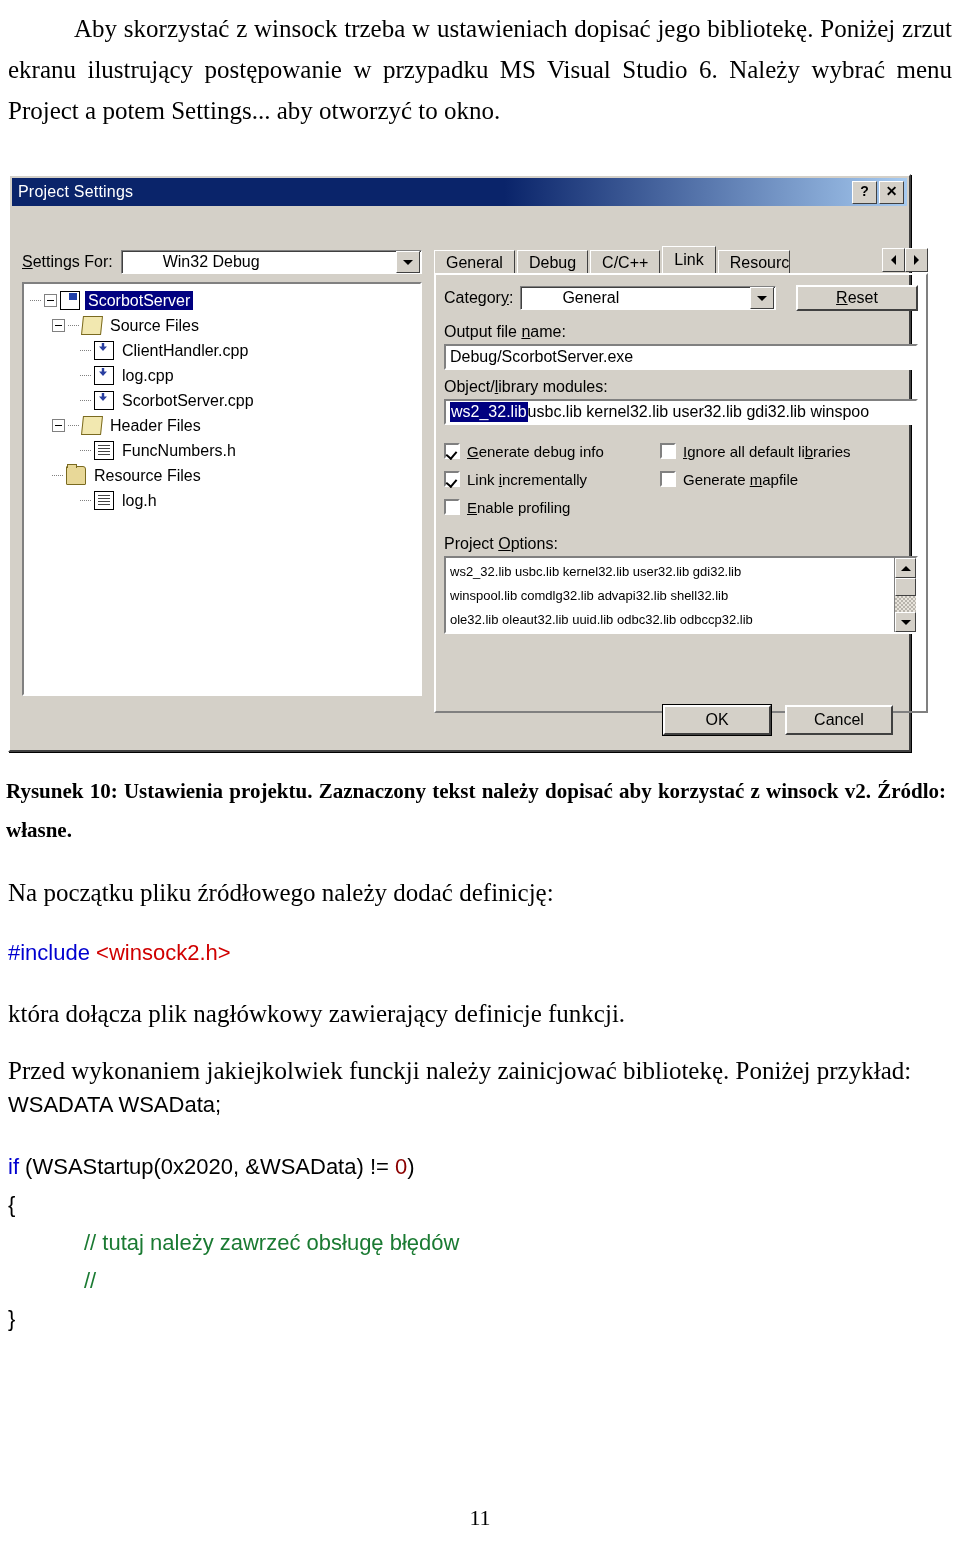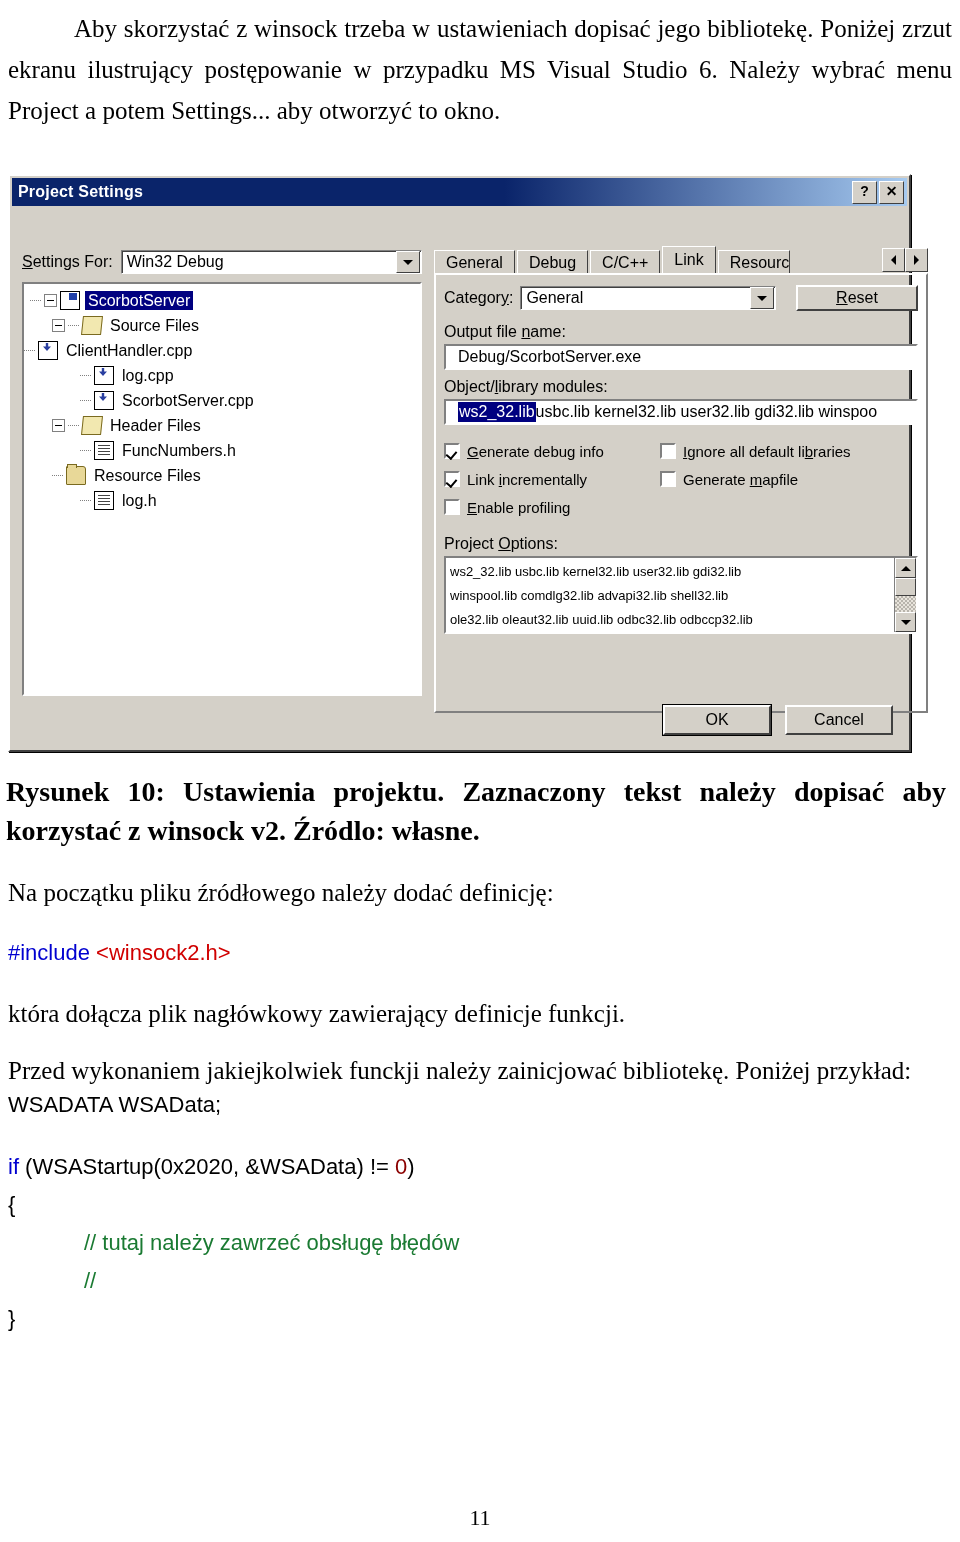--- a/index.html
+++ b/index.html
@@ -30,21 +30,21 @@
     width: 944px;
   }
 
   .caption {
     position: absolute;
     left: 6px;
     top: 772px;
     width: 940px;
     font-family: "Liberation Serif", serif;
     font-weight: bold;
-    font-size: 28px;
+    font-size: 21px;
     line-height: 39px;
     text-align: justify;
     color: #000;
   }
 
   .body-block {
     position: absolute;
     left: 8px;
     top: 872px;
     width: 944px;
@@ -105,21 +105,21 @@
     height: 28px;
     margin: 2px 2px 0 2px;
     background: linear-gradient(to right, #0a246a 0%, #0a246a 55%, #a6caf0 100%);
     display: flex;
     align-items: center;
     padding: 0 3px 0 6px;
   }
   .title-text {
     color: #fff;
     font-family: "Liberation Sans", sans-serif;
-    font-weight: bold;
+    font-weight: normal;
     font-size: 16px;
     flex: 1;
     letter-spacing: 0.2px;
   }
   .tbtn {
     width: 23px; height: 21px;
     background: #d4d0c8;
     border-top: 1px solid #ffffff;
     border-left: 1px solid #ffffff;
     border-right: 1px solid #404040;
@@ -169,20 +169,21 @@
     display: flex;
     align-items: center;
     box-sizing: border-box;
   }
   .combo-val {
     flex: 1;
     padding-left: 5px;
     font-size: 16px;
     white-space: nowrap;
     overflow: hidden;
+    margin-left: 36px;
   }
   .combo-btn {
     width: 22px;
     height: 20px;
     margin: 1px;
     background: #d4d0c8;
     border-top: 1px solid #ffffff;
     border-left: 1px solid #ffffff;
     border-right: 1px solid #404040;
     border-bottom: 1px solid #404040;
@@ -412,21 +413,21 @@
   .fld-label { font-size: 16px; margin: 8px 0 3px 0; }
   .textbox {
     height: 26px;
     background: #fff;
     border-top: 2px solid #808080;
     border-left: 2px solid #808080;
     border-right: 2px solid #ffffff;
     border-bottom: 2px solid #ffffff;
     display: flex;
     align-items: center;
-    padding-left: 12px;
+    padding-left: 4px;
     font-size: 16px;
     white-space: nowrap;
     overflow: hidden;
     box-sizing: border-box;
   }
   .sel-text {
     background: #000080;
     color: #fff;
     padding: 1px 1px;
   }
@@ -577,21 +578,21 @@
           <span class="tlabel sel">ScorbotServer</span>
         </div>
 
         <div class="tnode" style="padding-left:28px">
           <span class="pm"></span>
           <span class="dotstub"></span>
           <span class="ico ico-folder-open"></span>
           <span class="tlabel">Source Files</span>
         </div>
 
-        <div class="tnode" style="">
+        <div class="tnode" style="padding-left:56px">
           <span class="dotstub"></span>
           <span class="ico ico-cpp"></span>
           <span class="tlabel">ClientHandler.cpp</span>
         </div>
 
         <div class="tnode" style="padding-left:56px">
           <span class="dotstub"></span>
           <span class="ico ico-cpp"></span>
           <span class="tlabel">log.cpp</span>
         </div>

